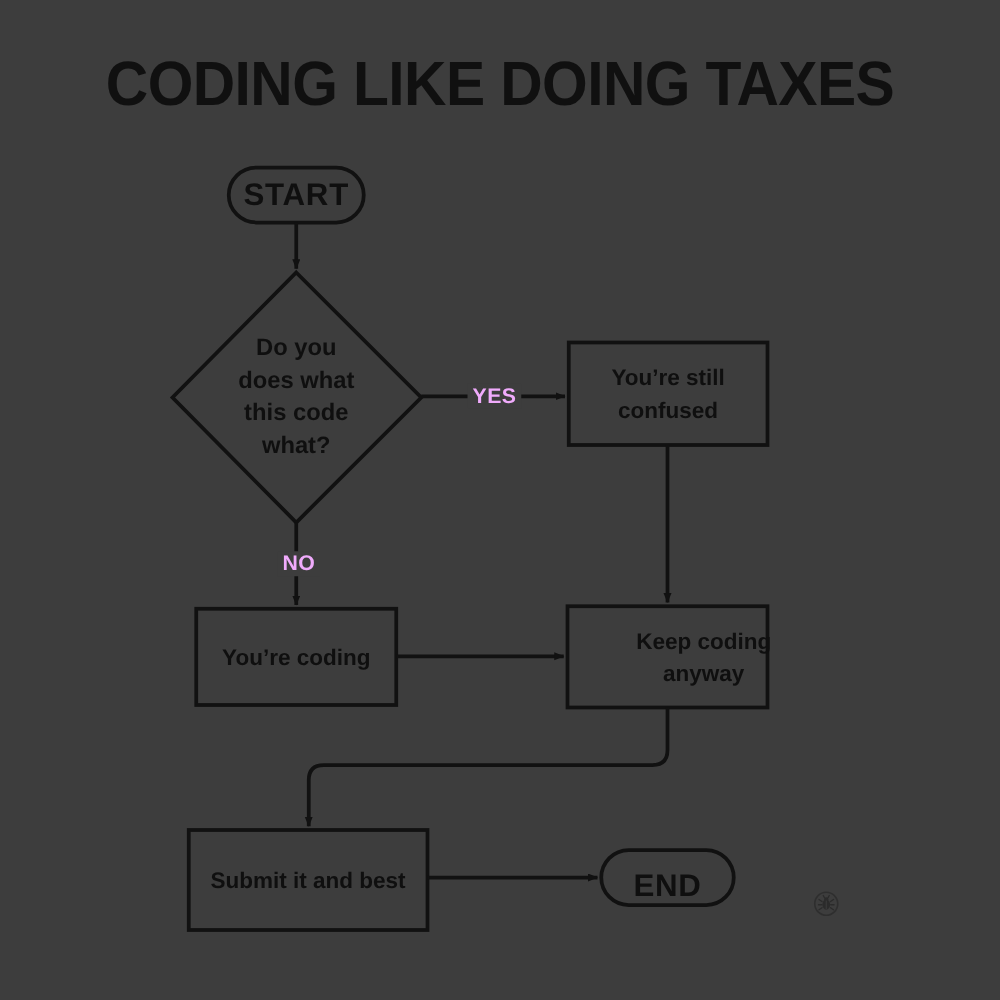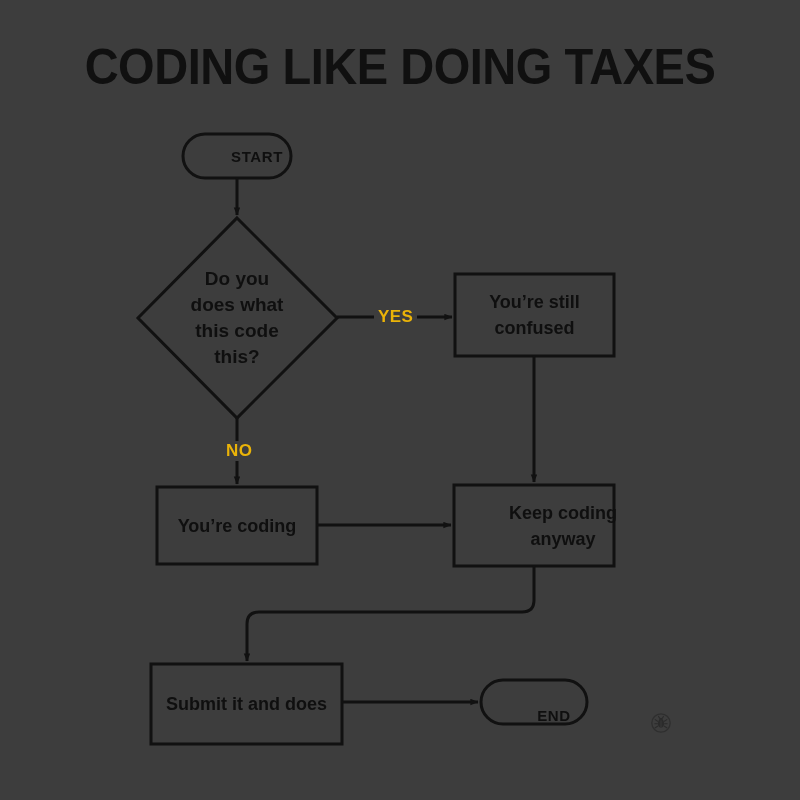--- a/index.html
+++ b/index.html
@@ -42,26 +42,26 @@
     display: flex;
     align-items: center;
     justify-content: center;
     text-align: center;
     color: #0f0f0f;
     font-family: "Liberation Sans", sans-serif;
     font-weight: bold;
     pointer-events: none;
     user-select: none;
   }
-  .terminal-text { font-size: 15px; letter-spacing: 0.6px; padding-left: 20px; }
+  .terminal-text { font-size: 25px; letter-spacing: 0.6px; }
   .box-text { font-size: 18px; line-height: 26px; }
   .diamond-text { font-size: 19px; line-height: 26px; }
   .edge-label {
     position: absolute;
-    color: #eab308;
+    color: #f0abfc;
     font-family: "Liberation Sans", sans-serif;
     font-weight: bold;
     font-size: 17px;
     letter-spacing: 0.4px;
     background: #3d3d3d;
     padding: 0 4px;
     user-select: none;
   }
   #watermark {
     position: absolute;
@@ -119,39 +119,39 @@
   </svg>
 
   <div class="node-text terminal-text" style="left:183px; top:134px; width:108px; height:44px;">
     <span>START</span>
   </div>
 
   <div class="node-text diamond-text" style="left:152px; top:248px; width:170px; height:140px; flex-direction:column;">
     <span>Do you</span>
     <span>does what</span>
     <span>this code</span>
-    <span>this?</span>
+    <span>what?</span>
   </div>
 
   <div class="node-text box-text" style="left:455px; top:274px; width:159px; height:82px; flex-direction:column;">
     <span>You’re still</span>
     <span>confused</span>
   </div>
 
   <div class="node-text box-text" style="left:157px; top:487px; width:160px; height:77px;">
     <span>You’re coding</span>
   </div>
 
   <div class="node-text box-text" style="left:454px; top:485px; width:160px; height:81px; flex-direction:column;padding-left:29px;">
     <span>Keep coding</span>
     <span>anyway</span>
   </div>
 
   <div class="node-text box-text" style="left:151px; top:664px; width:191px; height:80px; flex-direction:column;">
-    <span>Submit it and does</span>
+    <span>Submit it and best</span>
   </div>
 
   <div class="node-text terminal-text" style="left:481px; top:680px; width:106px; height:44px;align-items:flex-end;">
     <span>END</span>
   </div>
 
   <div class="edge-label" style="left:374px; top:307px;">YES</div>
 
   <div class="edge-label" style="left:222px; top:441px;">NO</div>
 

